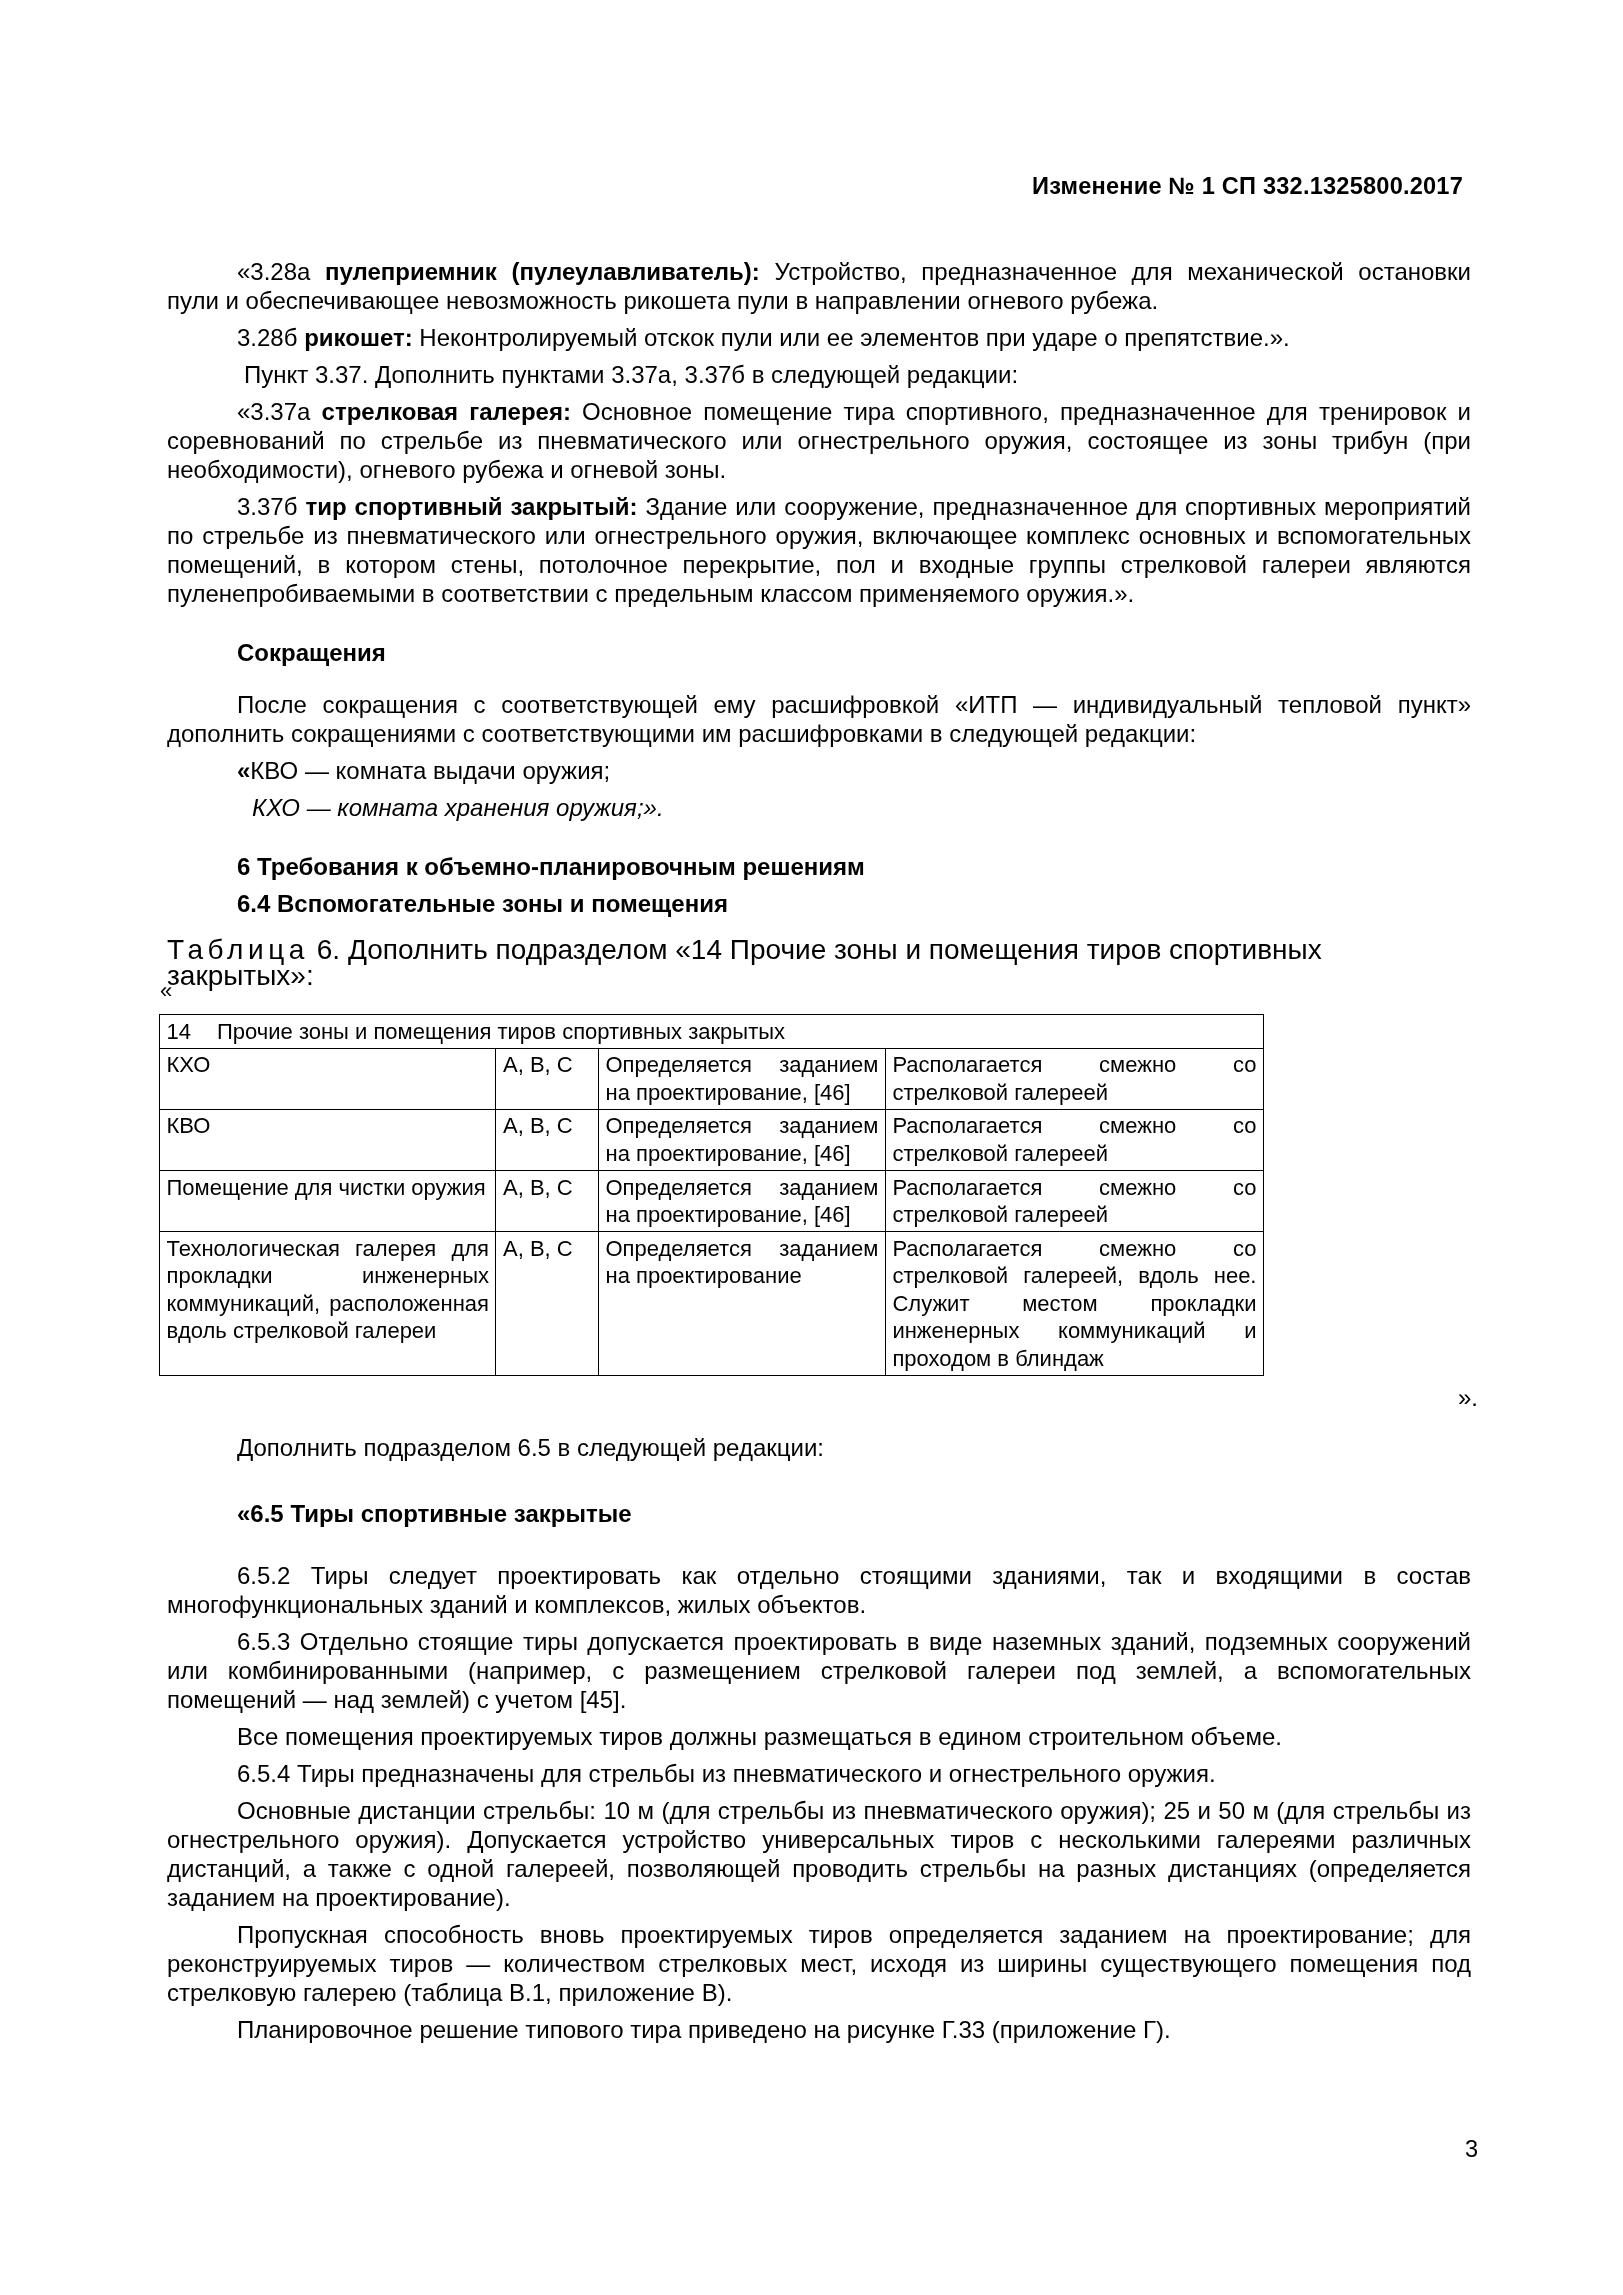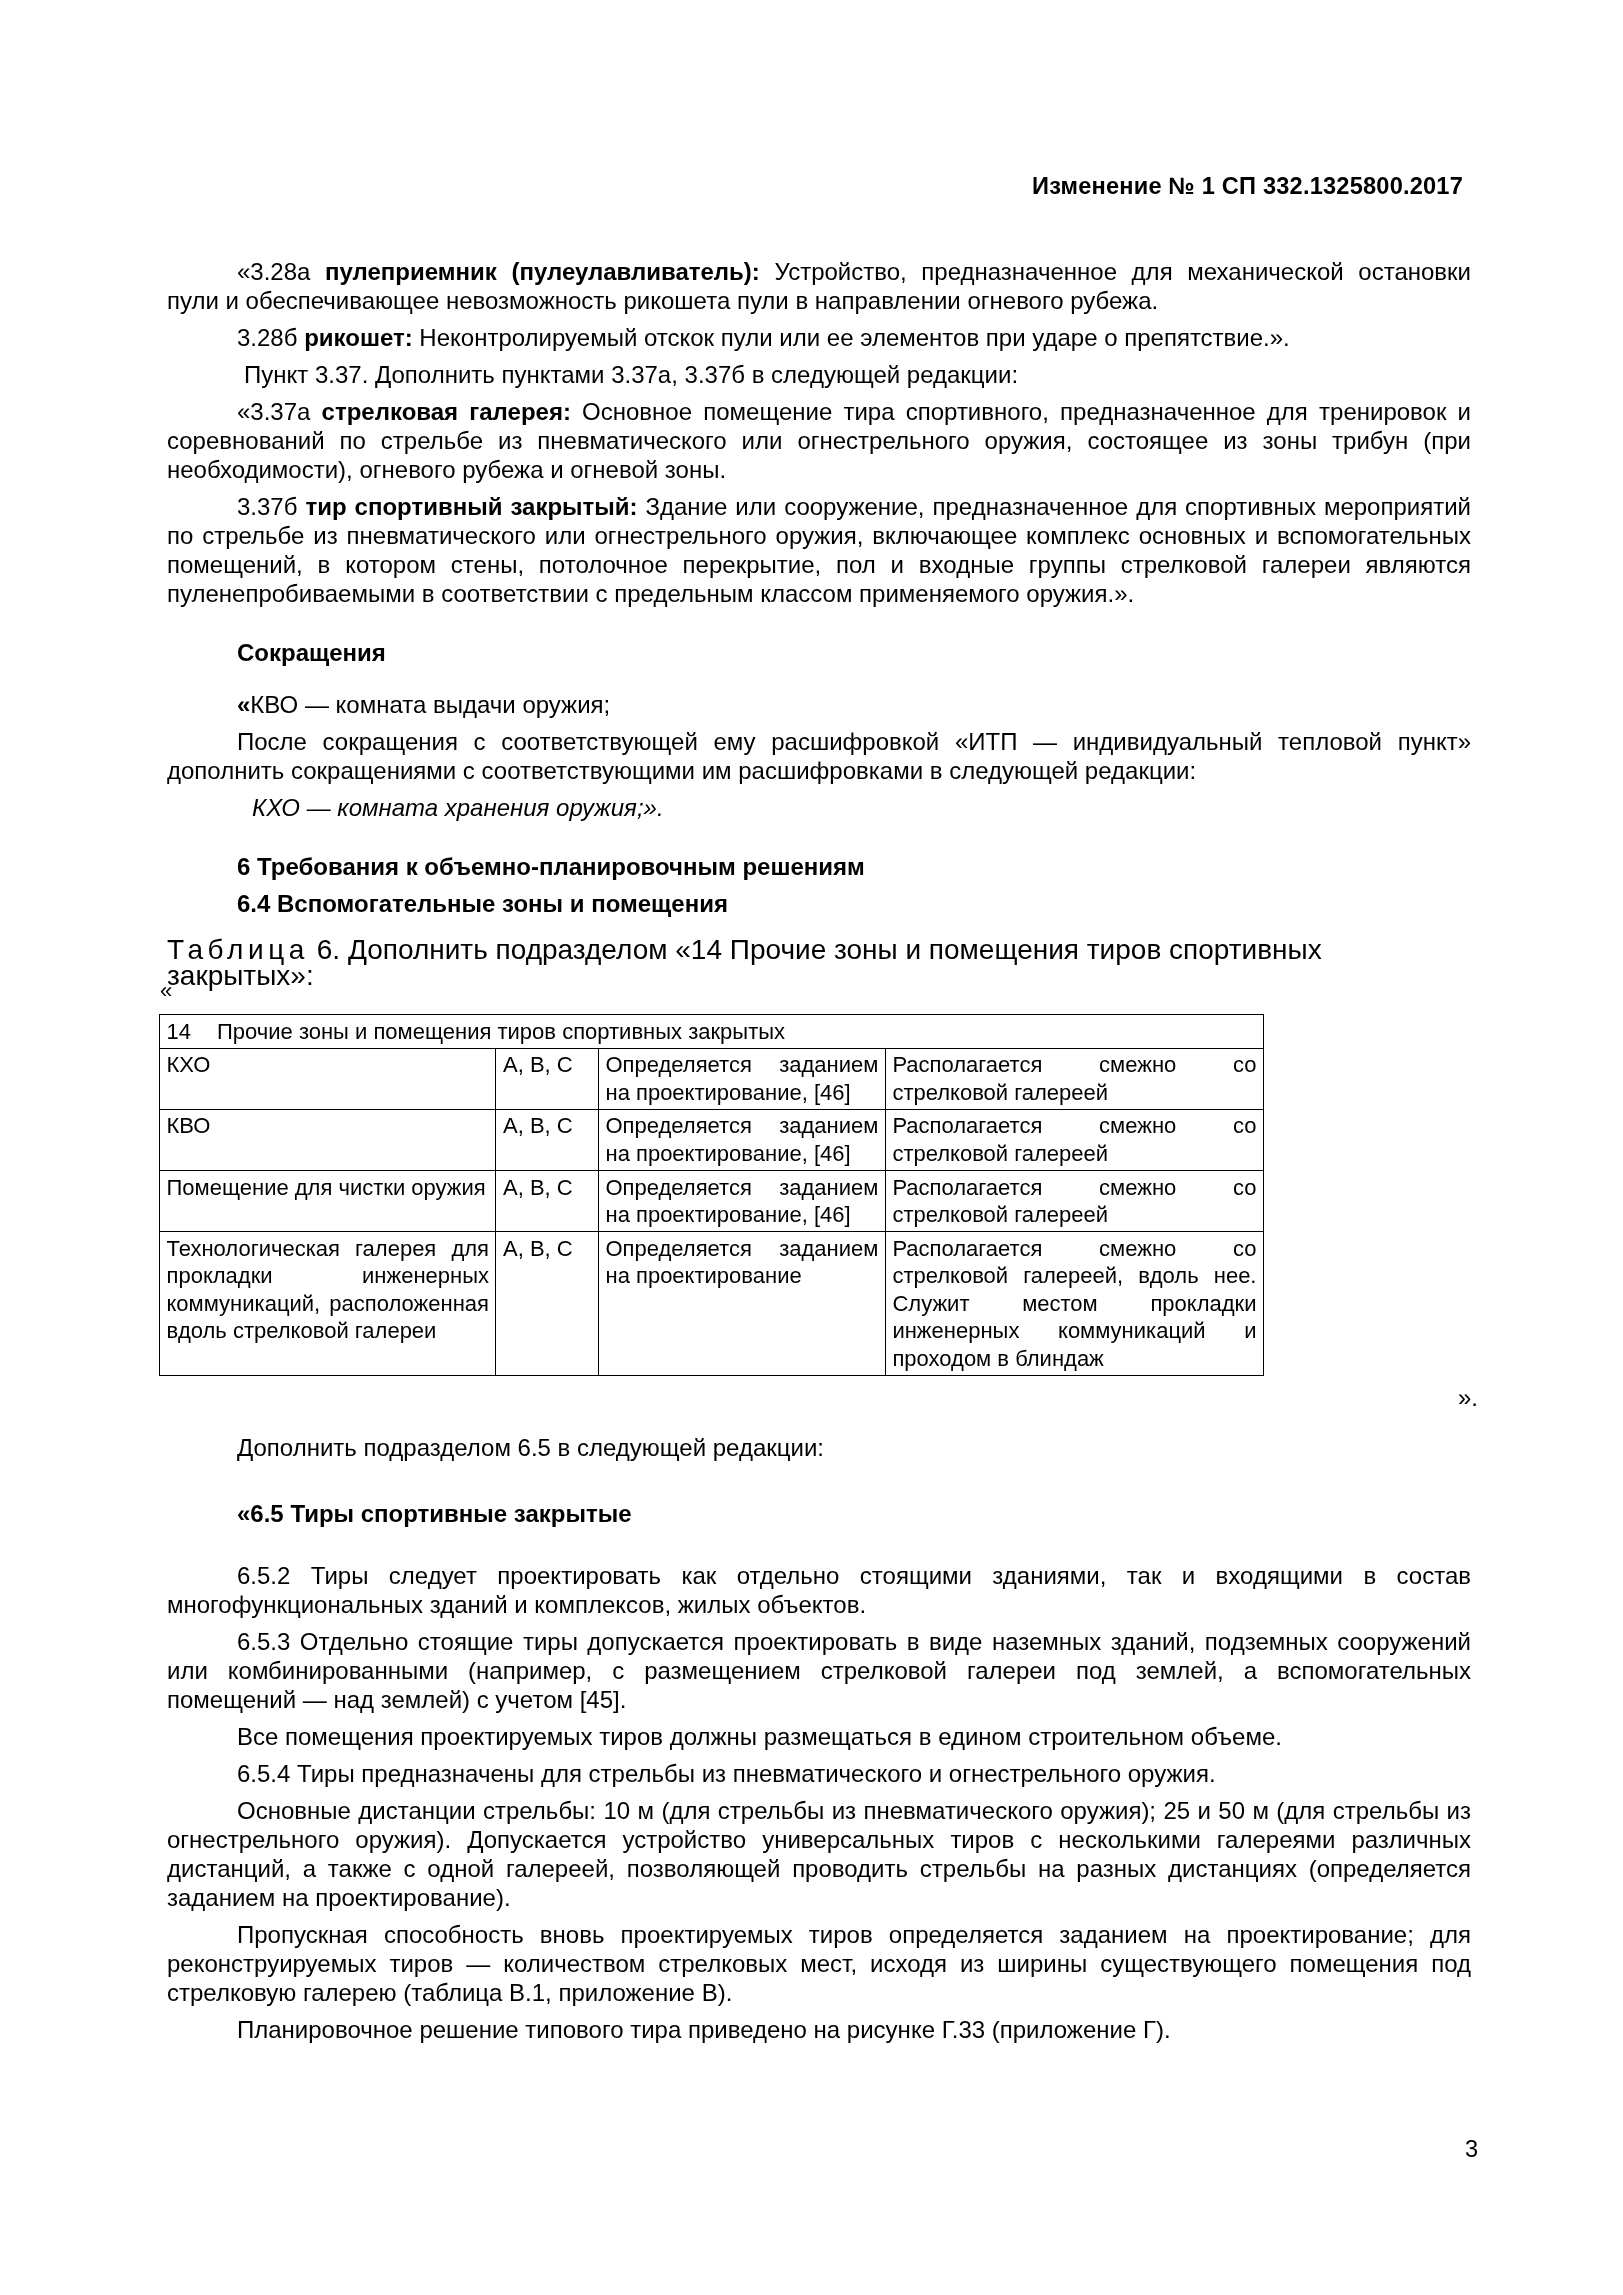--- a/index.html
+++ b/index.html
@@ -48,22 +48,22 @@
   <div class="text" style="top:249px;">
     <p class="p ind"><span>«3.28а </span><span class="b">пулеприемник (пулеулавливатель):</span><span> Устройство, предназначенное для механической остановки пули и обеспечивающее невозможность рикошета пули в направлении огневого рубежа.</span></p>
     <p class="p ind"><span>3.28б </span><span class="b">рикошет:</span><span> Неконтролируемый отскок пули или ее элементов при ударе о препятствие.».</span></p>
     <p class="p ind2">Пункт 3.37. Дополнить пунктами 3.37а, 3.37б в следующей редакции:</p>
     <p class="p ind"><span>«3.37а </span><span class="b">стрелковая галерея:</span><span> Основное помещение тира спортивного, предназначенное для тренировок и соревнований по стрельбе из пневматического или огнестрельного оружия, состоящее из зоны трибун (при необходимости), огневого рубежа и огневой зоны.</span></p>
     <p class="p ind"><span>3.37б </span><span class="b">тир спортивный закрытый:</span><span> Здание или сооружение, предназначенное для спортивных мероприятий по стрельбе из пневматического или огнестрельного оружия, включающее комплекс основных и вспомогательных помещений, в котором стены, потолочное перекрытие, пол и входные группы стрелковой галереи являются пуленепробиваемыми в соответствии с предельным классом применяемого оружия.».</span></p>
 
     <div class="sp"></div>
     <p class="p heading">Сокращения</p>
     <div style="height:6.5px"></div>
+    <p class="p ind">После сокращения с соответствующей ему расшифровкой «ИТП — индивидуальный тепловой пункт» дополнить сокращениями с соответствующими им расшифровками в следующей редакции:</p>
     <p class="p ind noj"><span class="b">«</span><span>КВО — комната выдачи оружия;</span></p>
-    <p class="p ind">После сокращения с соответствующей ему расшифровкой «ИТП — индивидуальный тепловой пункт» дополнить сокращениями с соответствующими им расшифровками в следующей редакции:</p>
     <p class="p ind3 noj">КХО — комната хранения оружия;».</p>
 
     <div class="sp"></div>
     <p class="p heading">6 Требования к объемно-планировочным решениям</p>
     <p class="p heading">6.4 Вспомогательные зоны и помещения</p>
     <div style="height:2.6px"></div>
     <p class="p table-note noj"><span class="spaced">Таблица</span><span> 6. Дополнить подразделом «14 Прочие зоны и помещения тиров спортивных закрытых»:</span></p>
   </div>
 
   <div class="open-quote">«</div>

